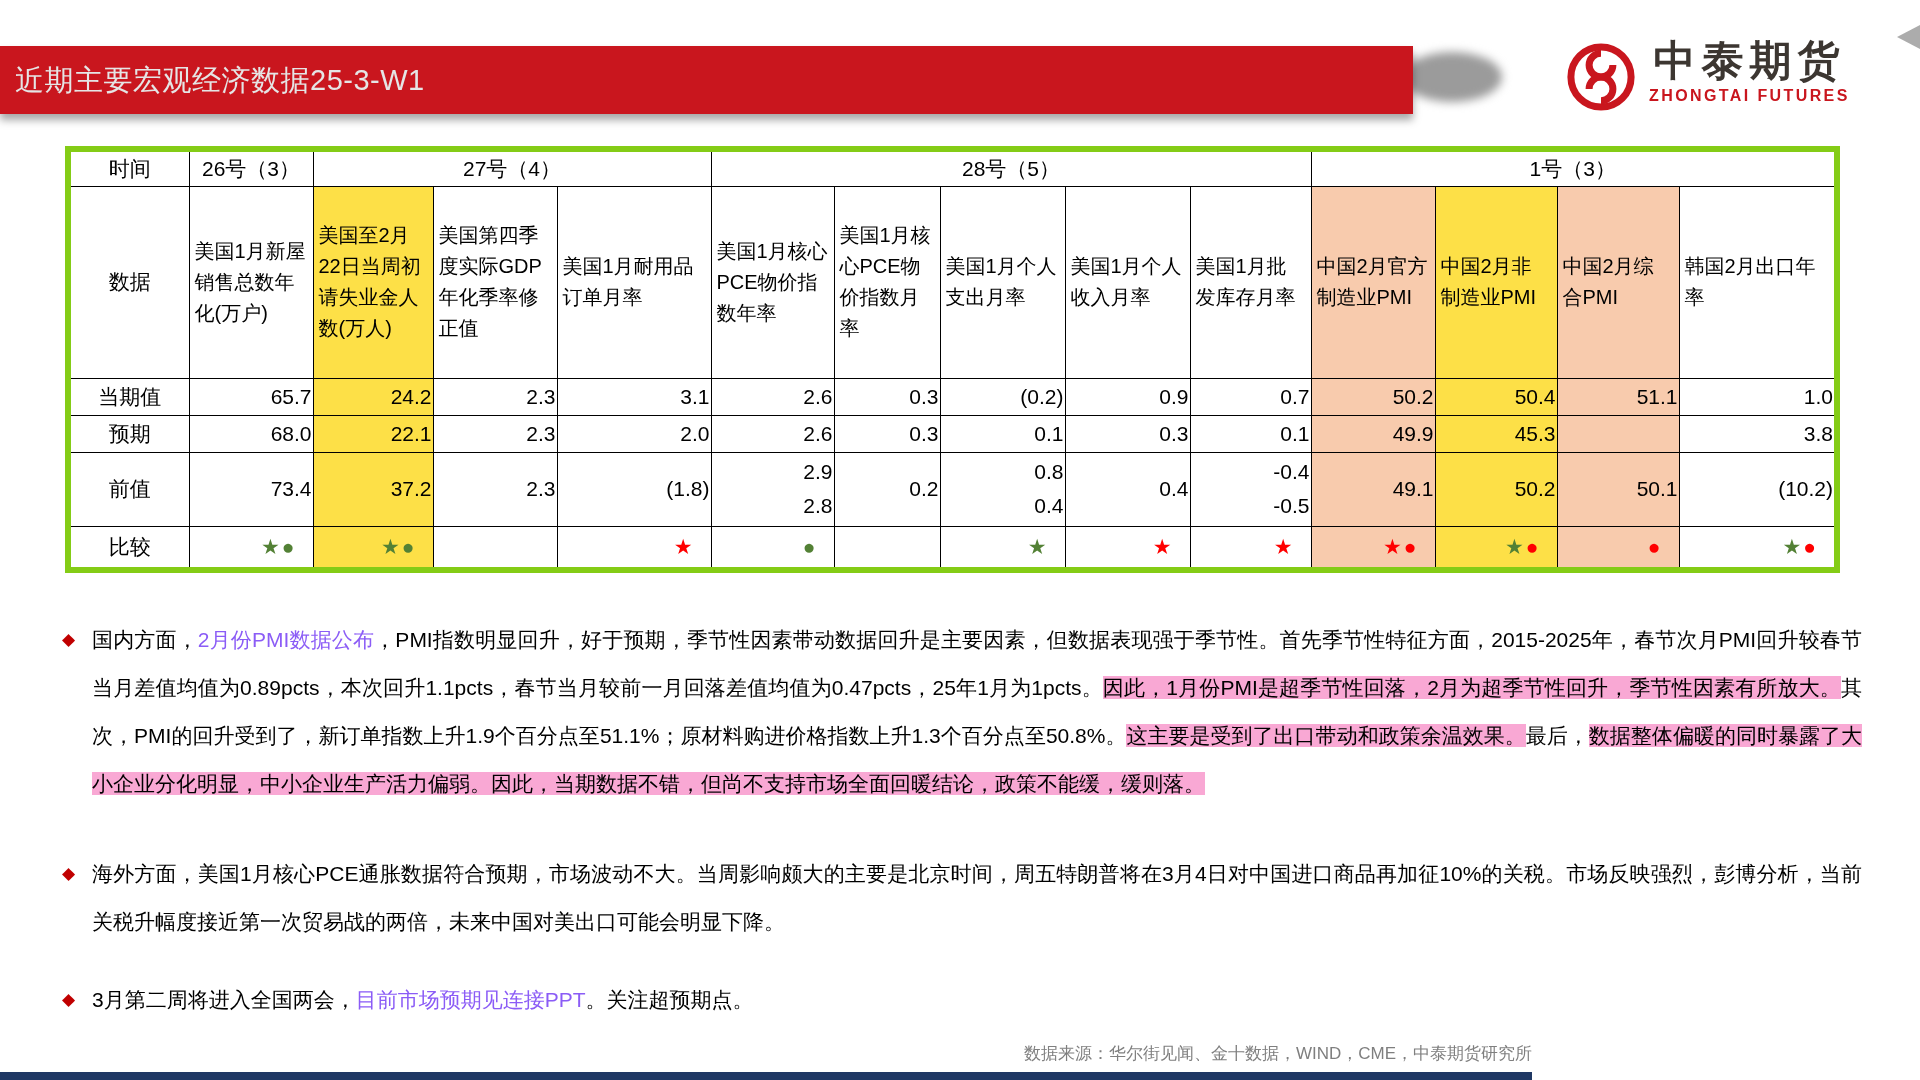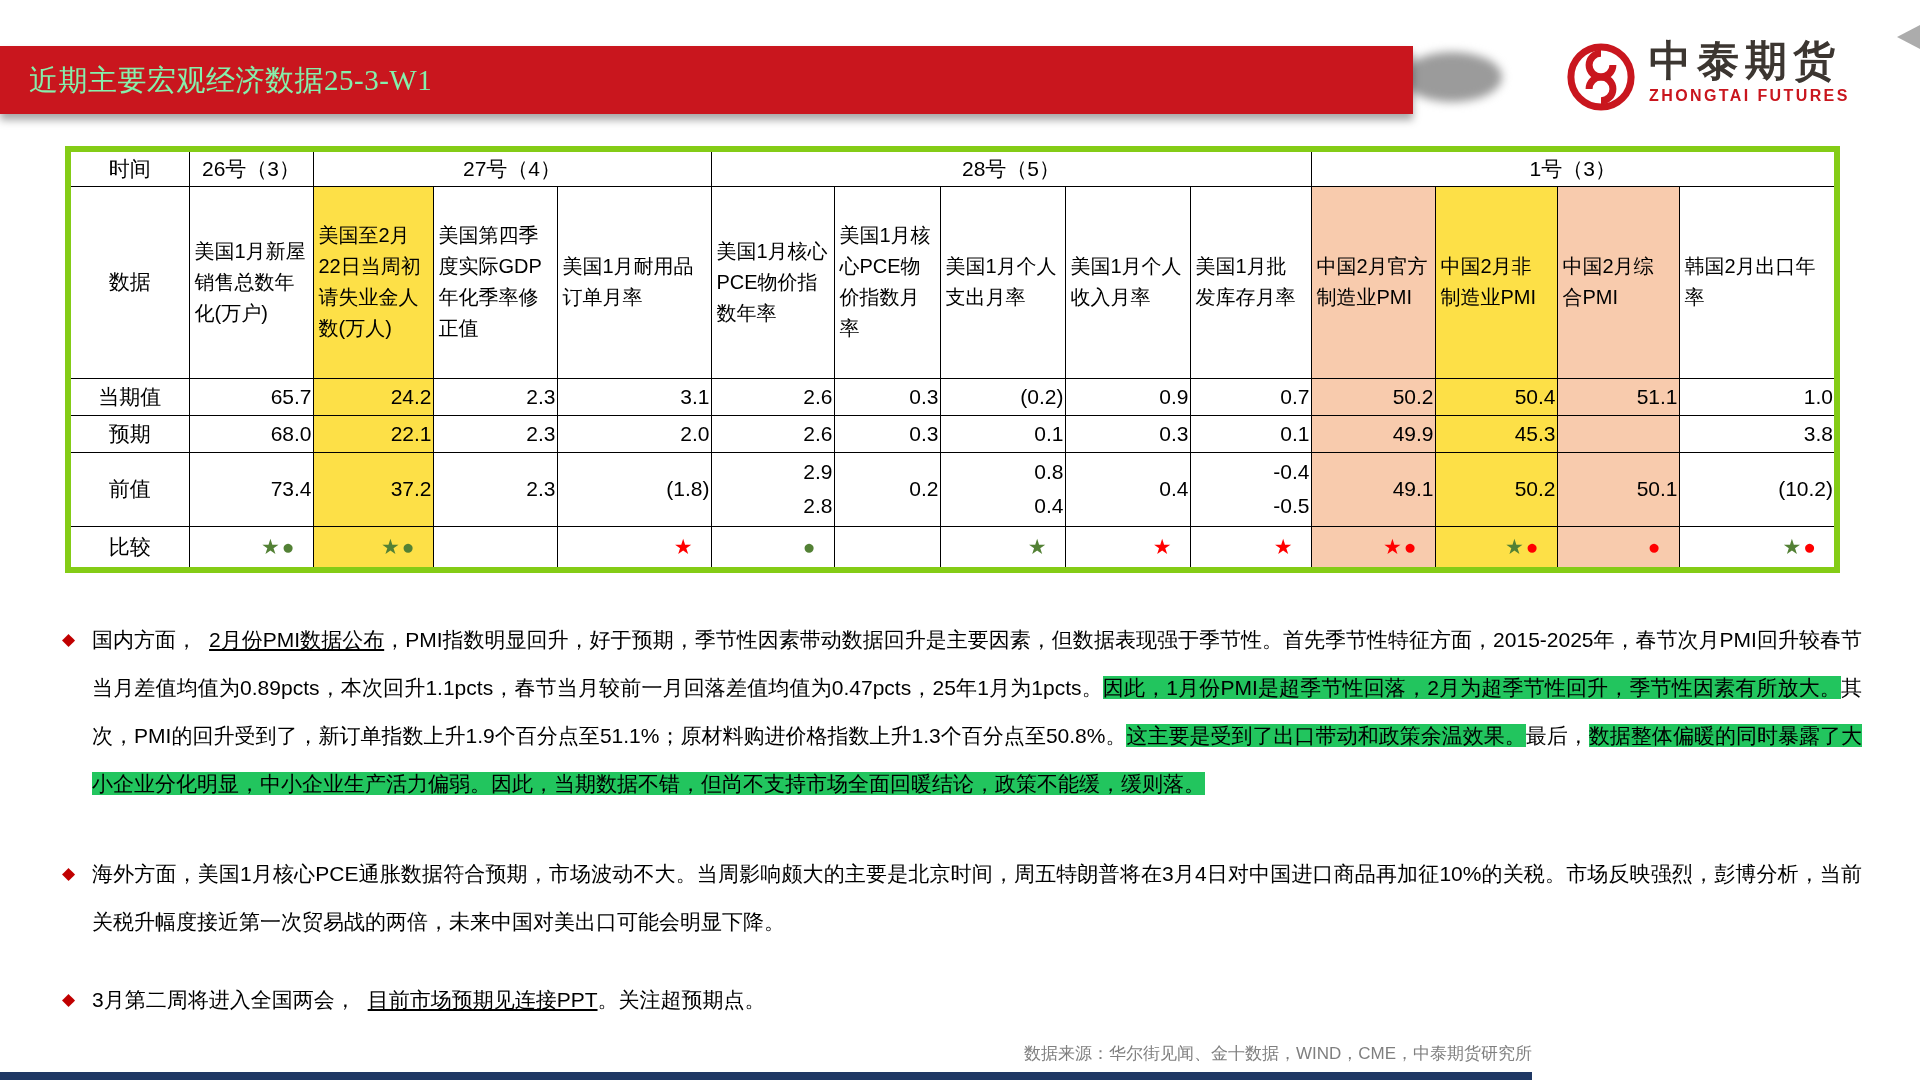--- a/index.html
+++ b/index.html
@@ -4,25 +4,25 @@
 <style>
   html,body{margin:0;padding:0;background:#e9e9e9;}
   body{font-family:"Liberation Sans","DejaVu Sans",sans-serif;}
   .page{position:relative;width:1920px;height:1080px;background:#ffffff;overflow:hidden;}
 
   
   .shadow-blob{position:absolute;left:1402px;top:52px;width:100px;height:50px;
     background:#9b9b9b;border-radius:50%;filter:blur(5px);}
   .banner{position:absolute;left:0;top:46px;width:1413px;height:68px;background:#C9161E;
     box-shadow:0 6px 8px rgba(0,0,0,.35);}
-  .banner-title{display:block;line-height:68px;padding-left:29px;color:#86efac;
-    font-size:29px;letter-spacing:.5px;font-family:Liberation Serif, serif;}
-
-  
-  .logo{position:absolute;left:1566px;top:38px;display:flex;align-items:flex-start;}
+  .banner-title{display:block;line-height:68px;padding-left:15px;color:#e5e5e5;
+    font-size:29px;letter-spacing:.5px;}
+
+  
+  .logo{position:absolute;left:1566px;top:38px;display:flex;align-items:flex-start;text-align:center;}
   .logo svg{display:block;margin-top:4px;}
   .logo-text{margin-left:13px;}
   .logo-cn{font-size:42px;font-weight:bold;color:#3C3631;letter-spacing:6px;line-height:46px;}
   .logo-en{font-size:16px;font-weight:bold;color:#C9161E;letter-spacing:2.4px;margin-top:3px;}
 
   .corner-arrow{position:absolute;left:1897px;top:25px;width:0;height:0;
     border-top:12px solid transparent;border-bottom:12px solid transparent;
     border-right:23px solid #ACACAC;}
 
   
@@ -44,22 +44,22 @@
   .red-num{color:#FF0000;}
 
   
   .bullets{position:absolute;left:62px;top:616px;width:1800px;}
   .bullet{display:flex;align-items:flex-start;}
   .bullet + .bullet{margin-top:0;}
   .b-gap1{margin-bottom:42px;}
   .b-gap2{margin-bottom:30px;}
   .bullet-diamond{flex:0 0 30px;color:#C00000;font-size:17px;line-height:48px;}
   .bullet-text{flex:1;font-size:21px;line-height:48px;color:#000;text-align:justify;}
-  .seg-hl{background:#22c55e;}
-  .seg-link{color:#000000;text-decoration:underline;cursor:pointer;margin-left:12px;}
+  .seg-hl{background:#f9a8d4;}
+  .seg-link{color:#8b5cf6;cursor:pointer;}
 
   .source{position:absolute;top:1042px;right:388px;font-size:17px;color:#7F7F7F;}
 
   .bottom-bar{position:absolute;left:0;top:1072px;width:1532px;height:8px;background:#1F3864;}
 </style>
 </head>
 <body>
 
 <div class="page">
 

